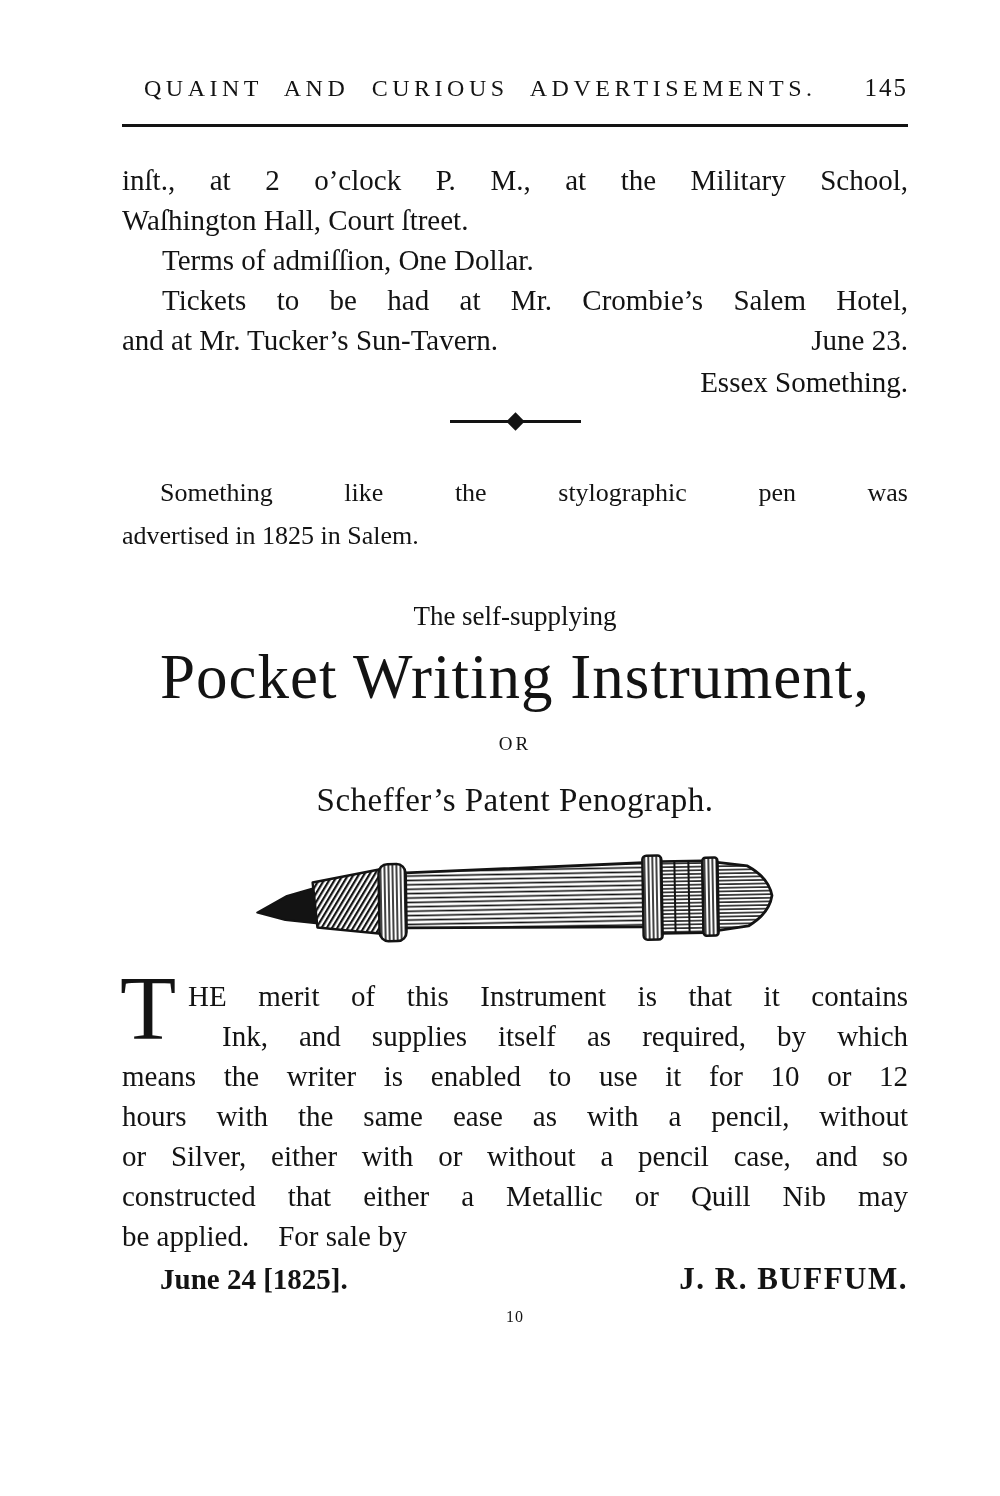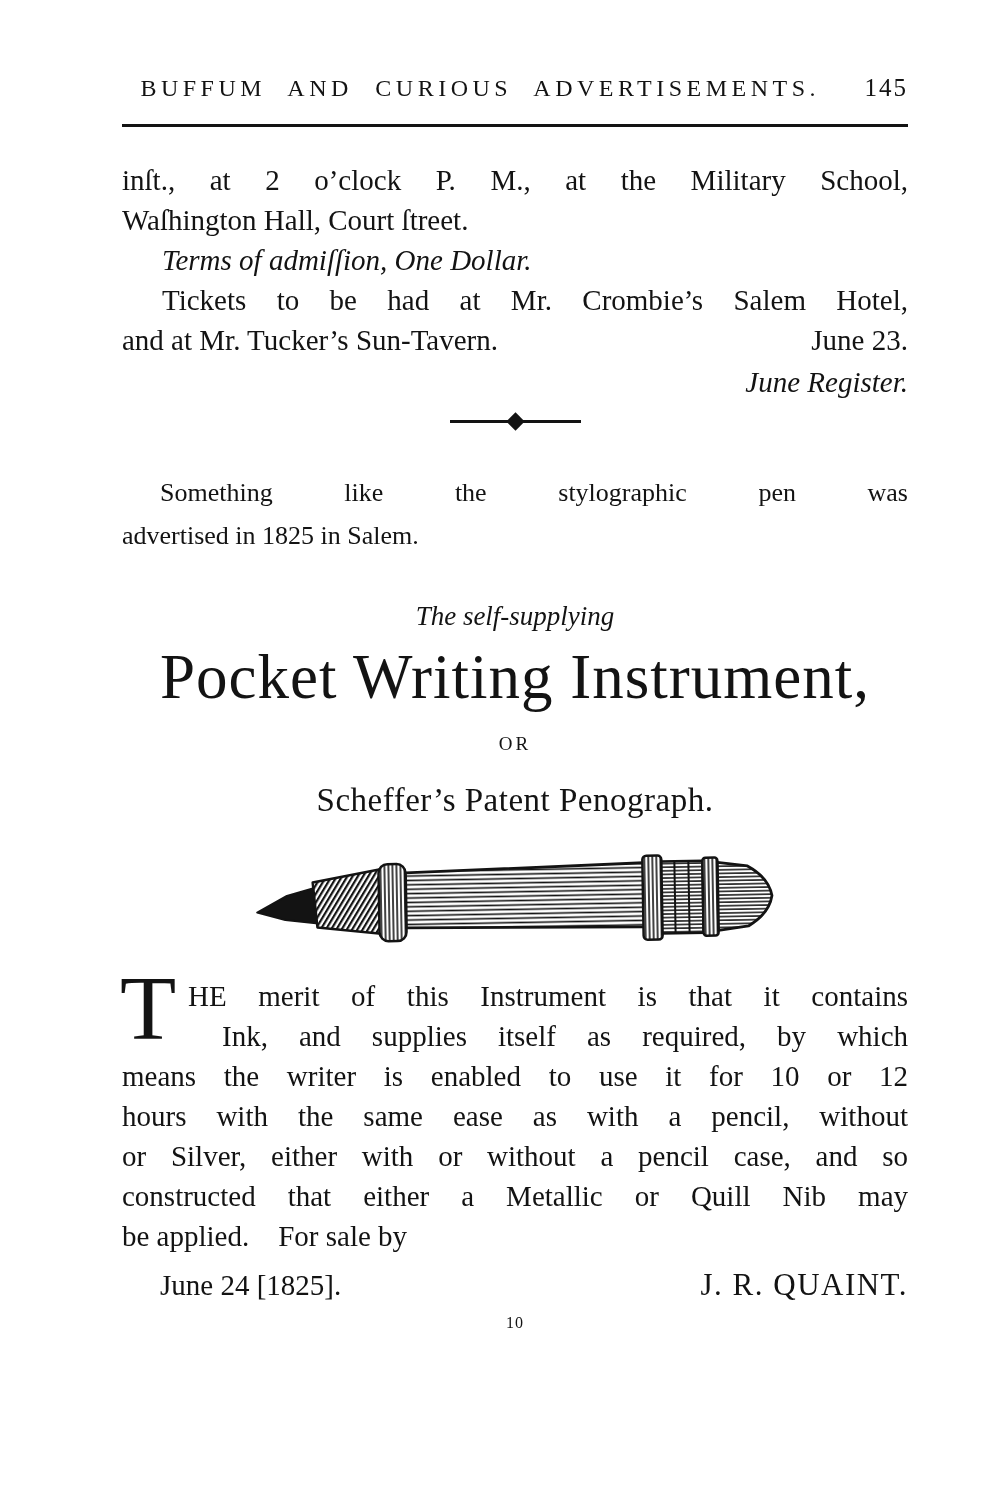--- a/index.html
+++ b/index.html
@@ -7,21 +7,21 @@
     position:relative;
     width:1000px;height:1496px;
     margin:0 auto;
     background:#ffffff;
     color:#131313;
     font-family:"Liberation Serif","DejaVu Serif",serif;
     box-sizing:border-box;
     padding:0 92px 0 122px;
     overflow:hidden;
   }
-  .italic{font-style:italic;}
+  .italic{}
   .center{text-align:center;}
   .line{font-size:29px;line-height:40px;white-space:normal;}
   .just{text-align:justify;text-align-last:justify;}
   .indent{padding-left:40px;}
 
   
   .running-head{display:flex;align-items:baseline;margin:0;padding-top:74px;}
   .head-title{flex:1;text-align:center;padding-right:26px;font-size:24px;letter-spacing:4.5px;word-spacing:12px;}
   .folio{font-size:25px;letter-spacing:2px;}
   .head-rule{margin-top:22px;height:3px;background:#131313;border:0;}
@@ -49,47 +49,47 @@
   .pen-wrap{margin:30px auto 0 auto;width:520px;height:100px;}
 
   
   .bodytext{position:relative;margin-top:26px;}
   .dropcap{
     position:absolute;left:-2px;top:-10px;
     font-size:92px;line-height:84px;
   }
   .l0{padding-left:66px;}
   .l1{padding-left:100px;}
-  .footer-line{margin-top:8px;font-size:29px;line-height:42px;}
+  .footer-line{margin-top:2px;font-size:29px;line-height:42px;font-weight:bold;}
   .date-left{padding-left:38px;}
   .seller{font-size:31px;letter-spacing:1.5px;}
 
   .signature{margin-top:8px;font-size:16px;letter-spacing:1px;}
 </style>
 </head>
 <body>
 
 <div class="page">
 
   <header class="running-head">
-    <span class="head-title">BUFFUM AND CURIOUS ADVERTISEMENTS.</span>
+    <span class="head-title">QUAINT AND CURIOUS ADVERTISEMENTS.</span>
     <span class="folio">145</span>
   </header>
   <div class="head-rule"></div>
 
   <section class="notice">
     <div class="line just">inſt., at 2 o’clock P. M., at the Military School,</div>
     <div class="line">Waſhington Hall, Court ſtreet.</div>
     <div class="line italic indent">Terms of admiſſion, One Dollar.</div>
     <div class="line just indent">Tickets to be had at Mr. Crombie’s Salem Hotel,</div>
     <div class="line row">
       <span>and at Mr. Tucker’s Sun-Tavern.</span>
       <span>June 23.</span>
     </div>
-    <div class="line italic attribution">June Register.</div>
+    <div class="line italic attribution">Essex Something.</div>
   </section>
 
   <div class="divider">
     <span class="divider-line"></span>
     <span class="diamond"></span>
     <span class="divider-line"></span>
   </div>
 
   <section class="intro">
     <div class="line just indent">Something like the stylographic pen was</div>
@@ -149,19 +149,19 @@
     <div class="line just l0">HE merit of this Instrument is that it contains</div>
     <div class="line just l1">Ink, and supplies itself as required, by which</div>
     <div class="line just">means the writer is enabled to use it for 10 or 12</div>
     <div class="line just">hours with the same ease as with a pencil, without</div>
     <div class="line just">or Silver, either with or without a pencil case, and so</div>
     <div class="line just">constructed that either a Metallic or Quill Nib may</div>
     <div class="line">be applied. For sale by</div>
 
     <div class="row footer-line">
       <span class="date-left">June 24 [1825].</span>
-      <span class="seller">J. R. QUAINT.</span>
+      <span class="seller">J. R. BUFFUM.</span>
     </div>
   </section>
 
   <div class="signature center">10</div>
 
 </div>
 
 </body></html>

